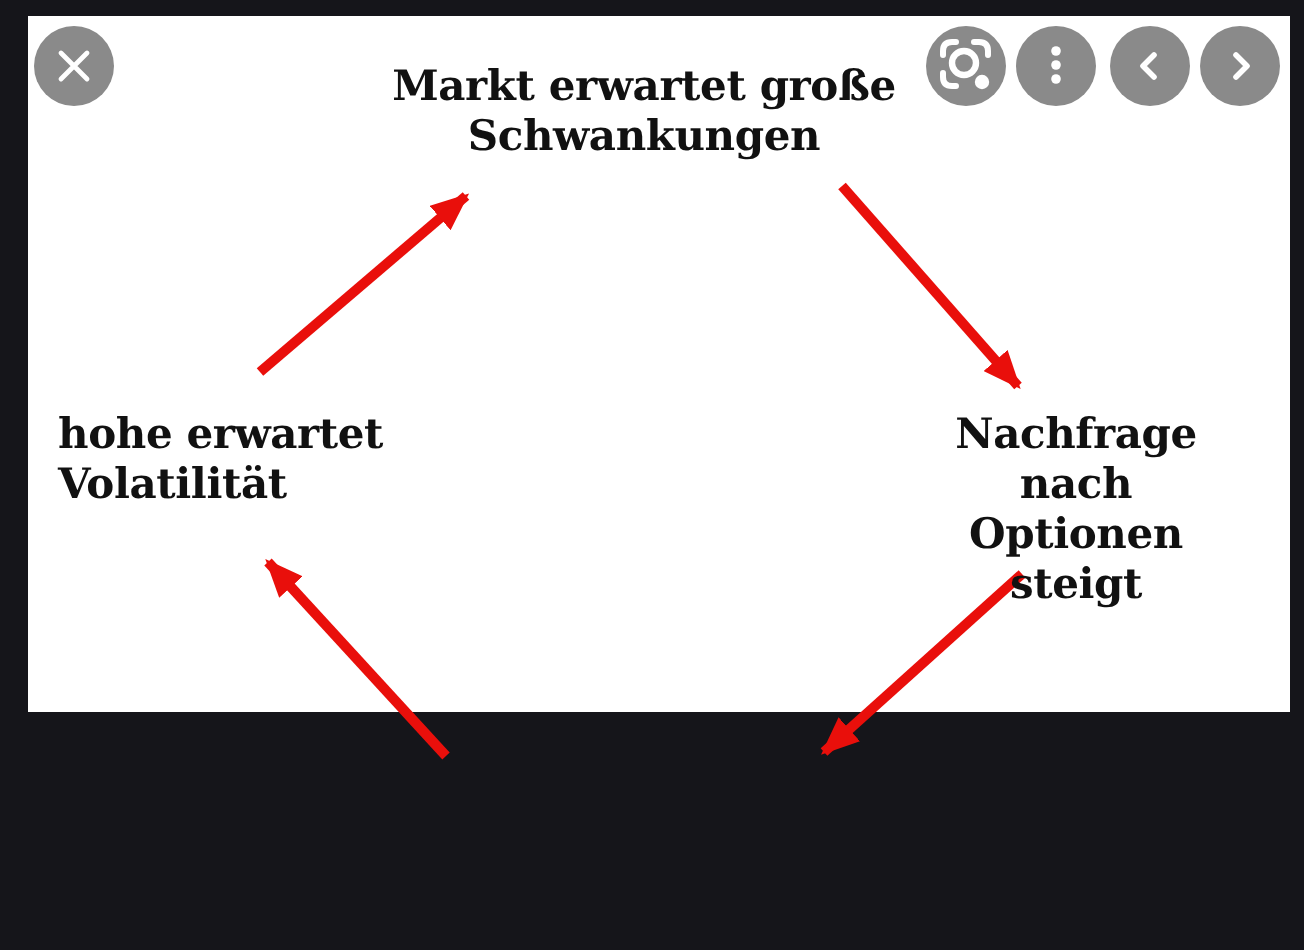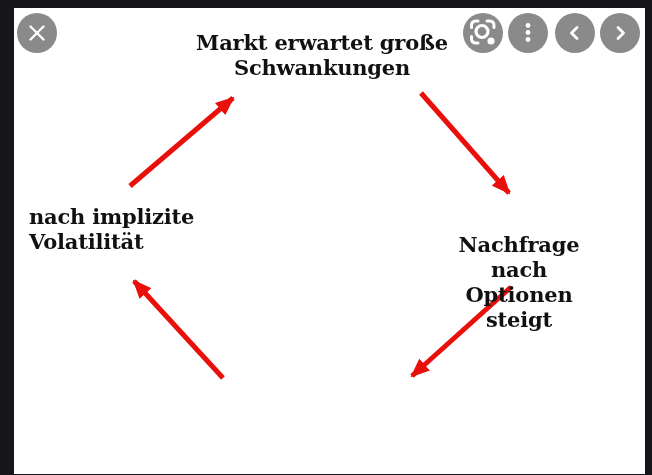--- a/index.html
+++ b/index.html
@@ -5,41 +5,41 @@
   * { margin: 0; padding: 0; box-sizing: border-box; }
   html, body { width: 652px; height: 475px; overflow: hidden; }
   body {
     position: relative;
     background: #15151a;
     font-family: "DejaVu Serif", "Liberation Serif", serif;
   }
   .canvas {
     position: absolute;
     left: 14px; top: 8px;
-    width: 631px; height: 466px;
+    width: 631px; height: 348px;
     background: #ffffff;
   }
   .arrows-layer {
     position: absolute;
     left: 0; top: 0;
     width: 631px; height: 460px;
     display: block;
   }
   .node {
     position: absolute;
     white-space: pre-line;
     color: #111111;
     font-size: 21px;
     line-height: 25px;
     font-weight: 700;
     letter-spacing: -0.2px;
   }
   .node.centered { transform: translateX(-50%); text-align: center; }
   .node-top    { left: 308px; top: 22px;  }
-  .node-right  { left: 505px; top: 196px; margin-top: 28px; }
+  .node-right  { left: 524px; top: 196px; }
   .node-bottom { left: 308px; top: 384px; }
   .node-left   { left: 15px;  top: 196px; text-align: left; }
   .circle-btn {
     position: absolute;
     width: 40px; height: 40px;
     border-radius: 50%;
     background: #8a8a8a;
     border: none;
     padding: 0;
     cursor: pointer;
@@ -72,21 +72,21 @@
       <line x1="209" y1="370" x2="120" y2="273" stroke="#e90f0b" stroke-width="5" marker-end="url(#ah)"></line>
     </svg>
 
   <div class="node node-top centered" style="color: rgb(17, 17, 17);">Markt erwartet große
 Schwankungen</div>
 
   <div class="node node-right centered" style="color: rgb(17, 17, 17);">Nachfrage nach
 Optionen steigt</div>
 
 
-  <div class="node node-left" style="color: rgb(17, 17, 17);">nach implizite
+  <div class="node node-left" style="color: rgb(17, 17, 17);">hohe erwartet
 Volatilität</div>
 </div>
 
 <button class="circle-btn btn-close" aria-label="close" style="background: rgb(138, 138, 138);">
   <svg viewBox="0 0 40 40">
     <path class="icon-stroke" stroke-width="2.4" d="M13.5 13.5 L26.5 26.5 M26.5 13.5 L13.5 26.5"></path>
   </svg>
 </button>
 
 <button class="circle-btn btn-lens" aria-label="search-image-with-lens" style="background: rgb(138, 138, 138);">

